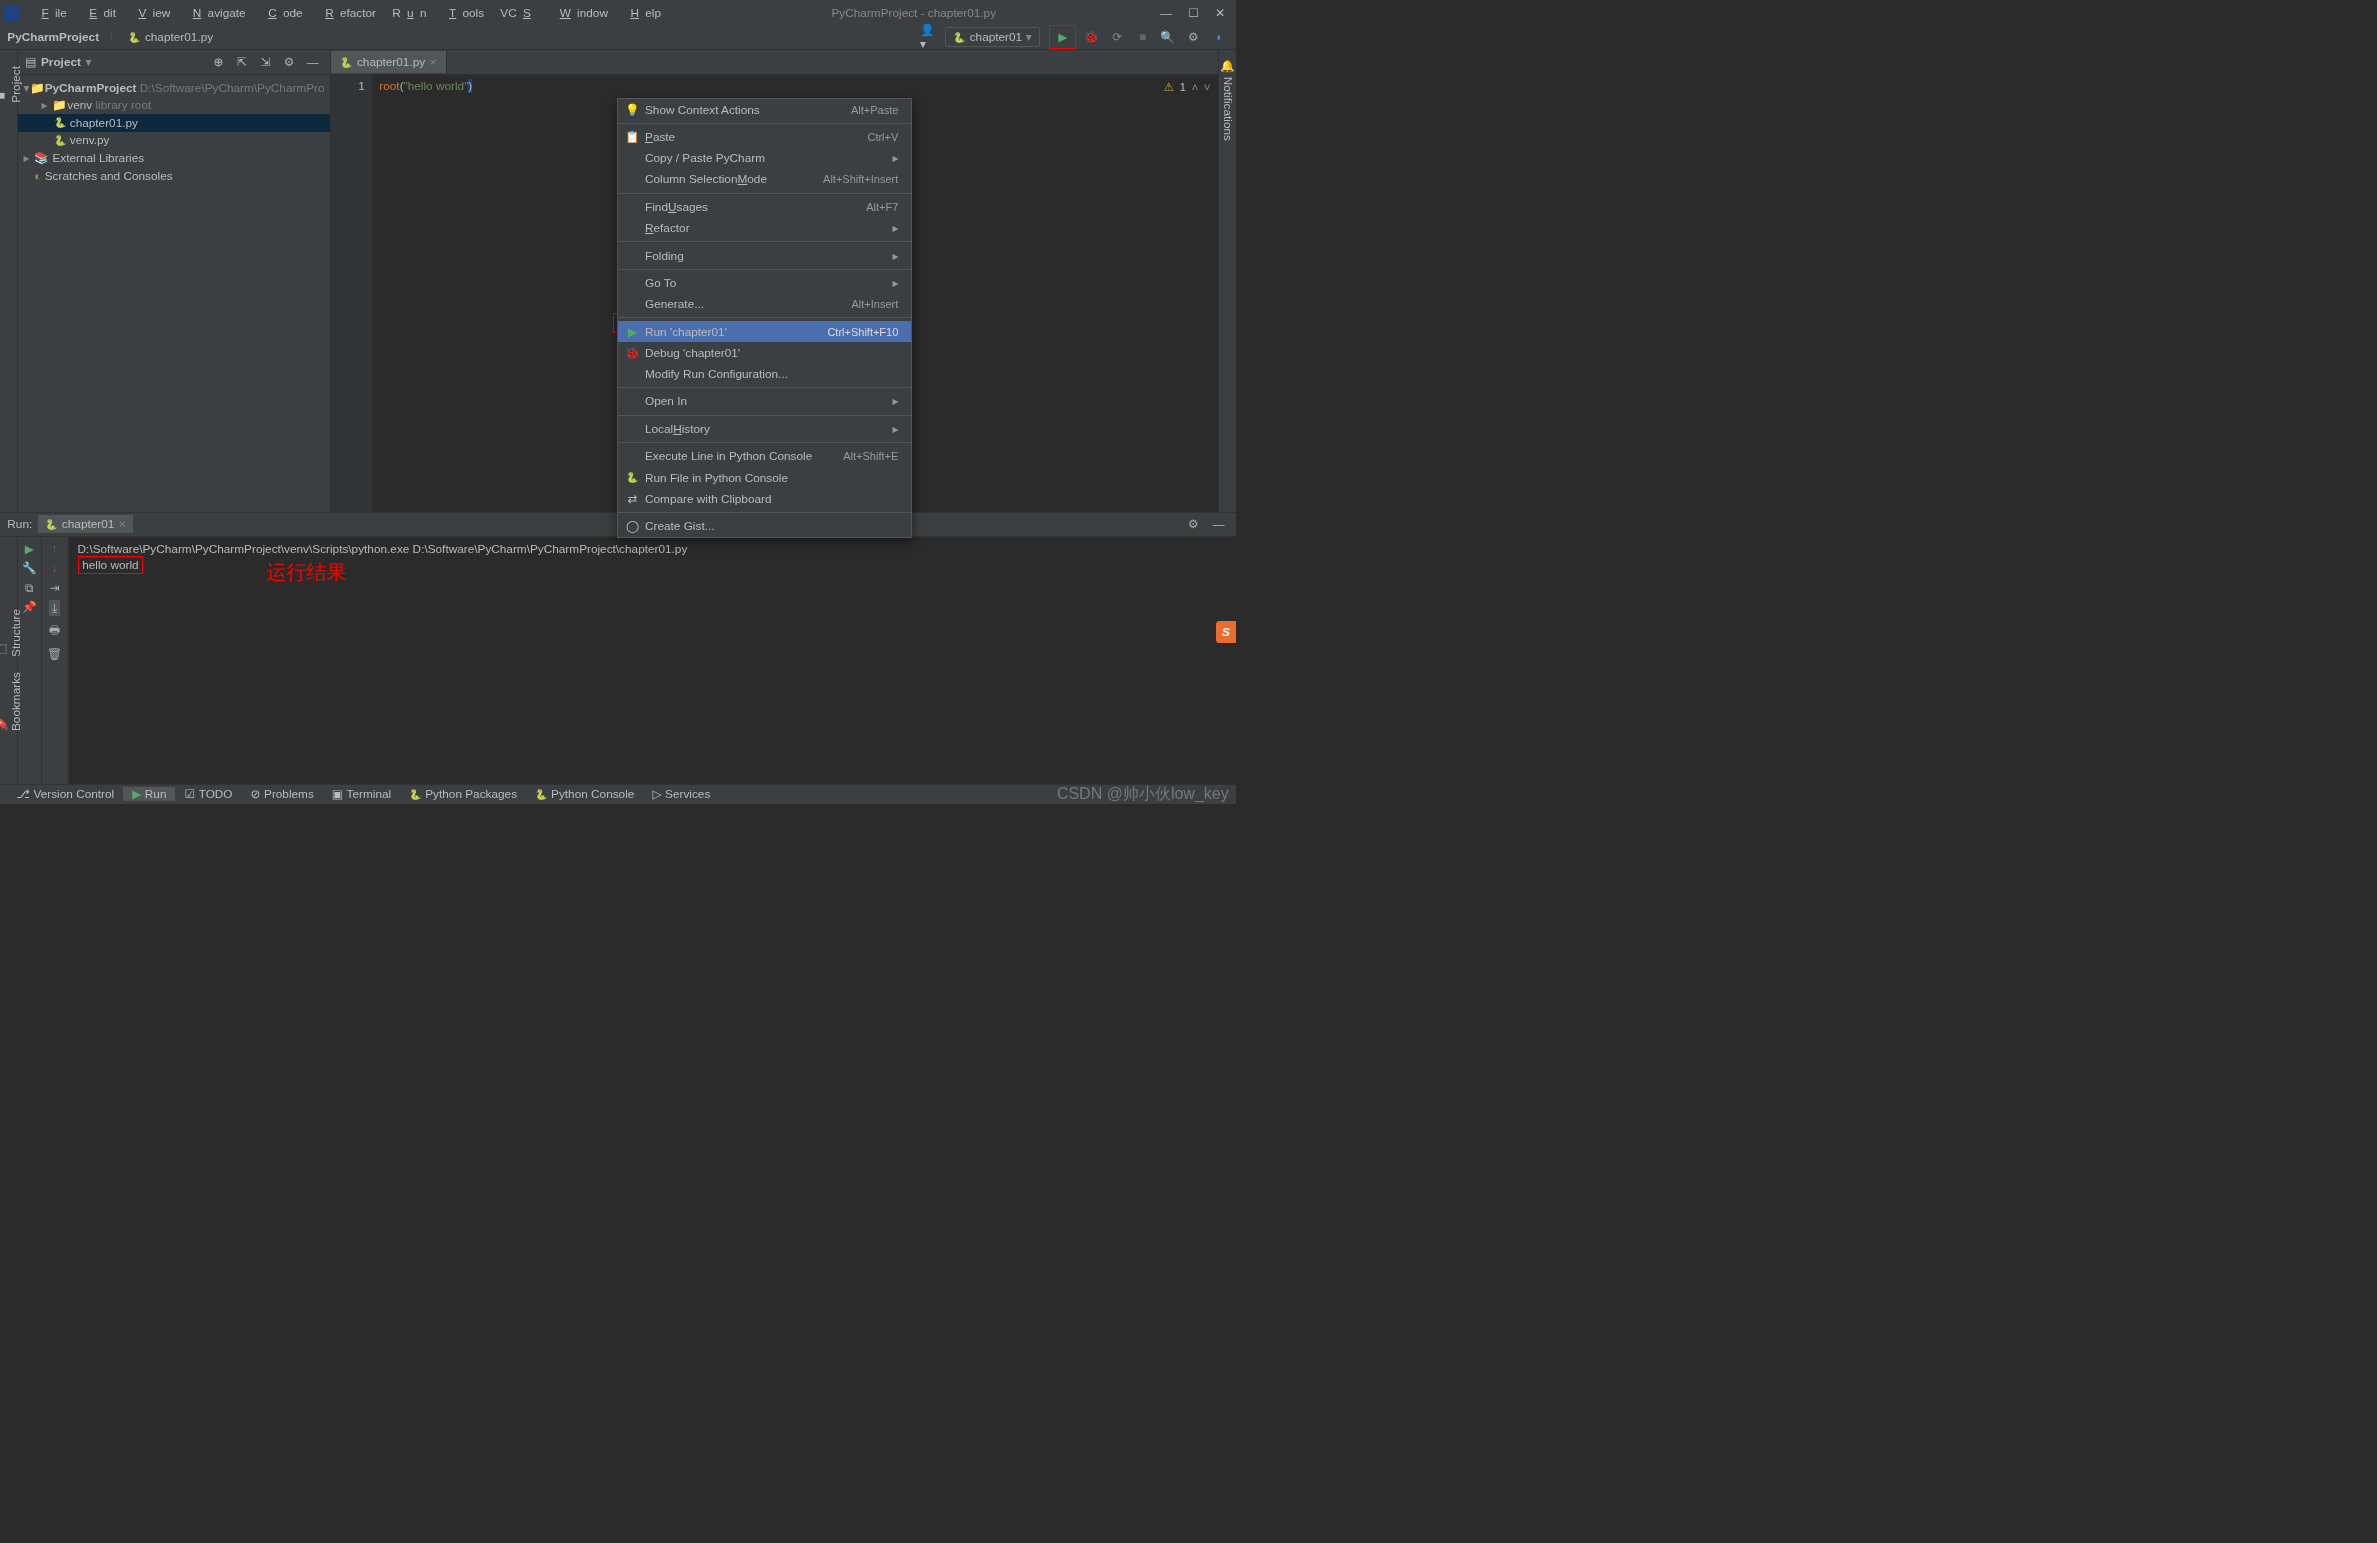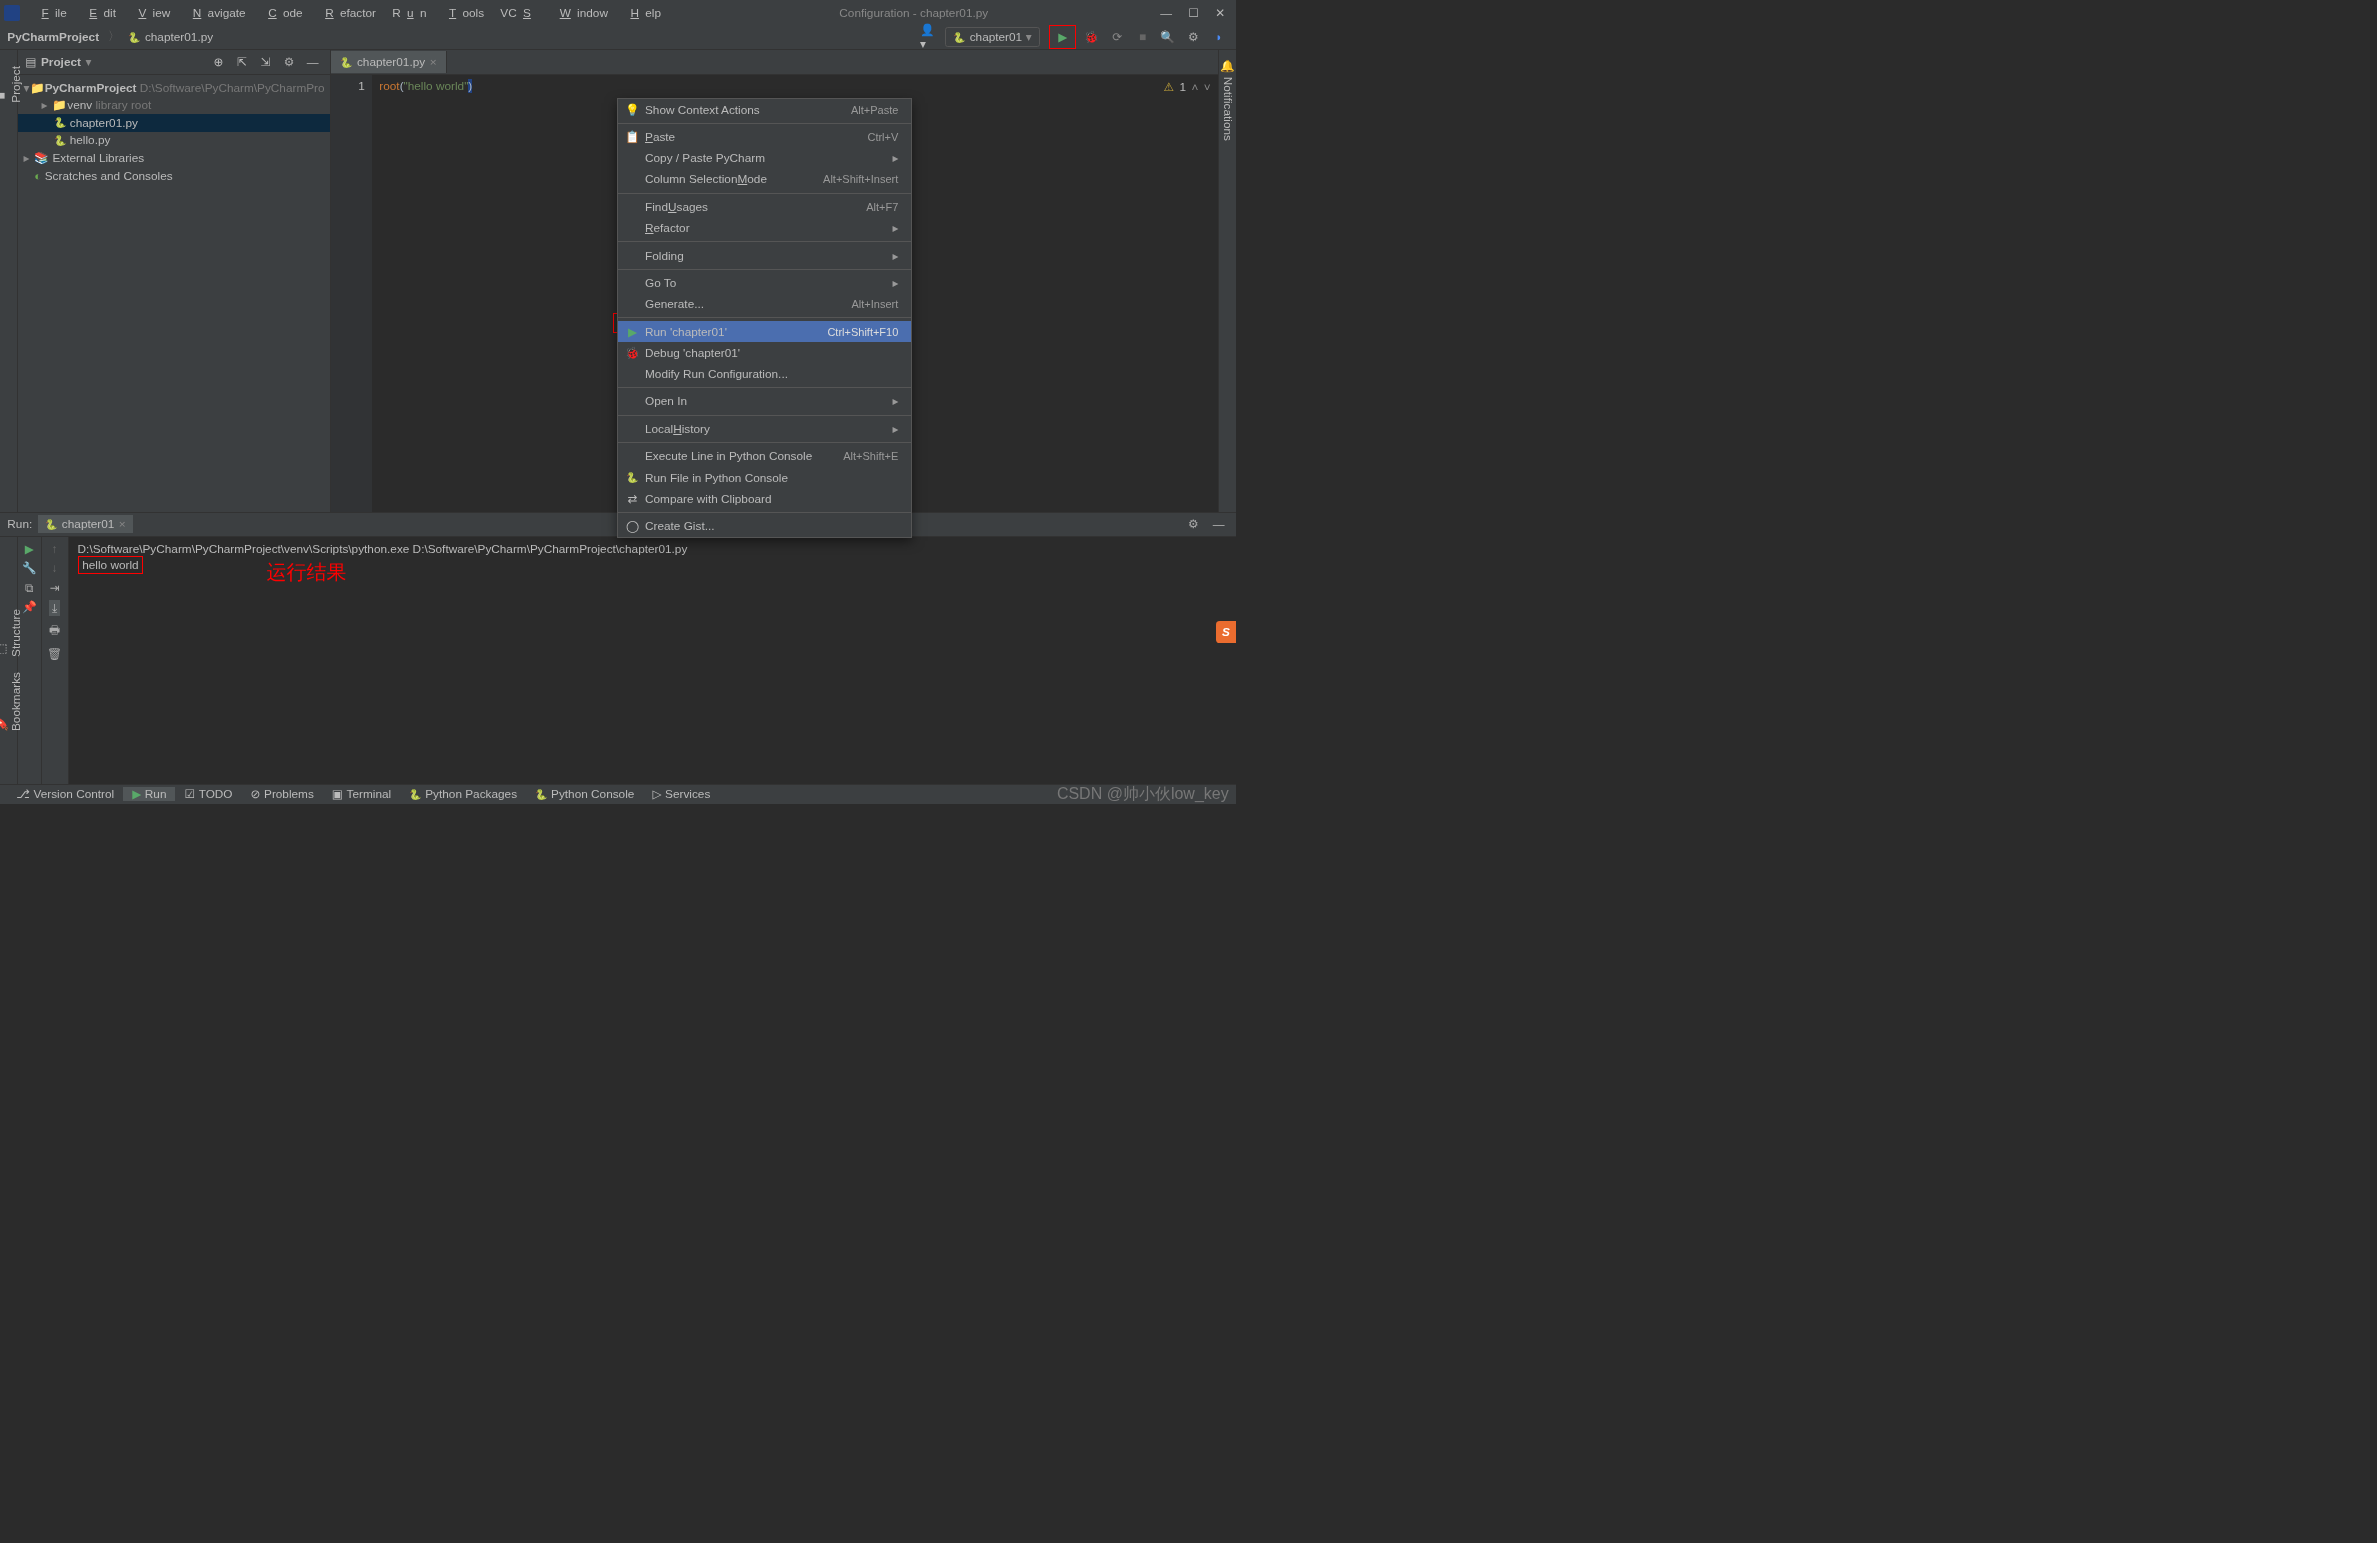--- a/index.html
+++ b/index.html
@@ -86,21 +86,21 @@
     <span><span class="u">V</span>iew</span>
     <span><span class="u">N</span>avigate</span>
     <span><span class="u">C</span>ode</span>
     <span><span class="u">R</span>efactor</span>
     <span>R<span class="u">u</span>n</span>
     <span><span class="u">T</span>ools</span>
     <span>VC<span class="u">S</span></span>
     <span><span class="u">W</span>indow</span>
     <span><span class="u">H</span>elp</span>
   </div>
-  <div class="title">Configuration - chapter01.py</div>
+  <div class="title">PyCharmProject - chapter01.py</div>
   <div class="winctl">
     <span>—</span>
     <span>☐</span>
     <span>✕</span>
   </div>
 </div>
 
 <div class="navbar">
   <div class="crumb">
     <span style="font-weight:bold;">PyCharmProject</span>
@@ -157,21 +157,21 @@
       </div>
       <div class="node" style="padding-left:23.6px;">
         <span class="arrow">▸</span><span class="folder-ic">📁</span>
         <span>venv</span>&nbsp;
         <span class="muted">library root</span>
       </div>
       <div class="node sel" style="padding-left:36px;">
         <span class="py-ic">🐍</span>&nbsp;<span>chapter01.py</span>
       </div>
       <div class="node" style="padding-left:36px;">
-        <span class="py-ic">🐍</span>&nbsp;<span>hello.py</span>
+        <span class="py-ic">🐍</span>&nbsp;<span>venv.py</span>
       </div>
       <div class="node" style="padding-left:5.4px;">
         <span class="arrow">▸</span><span style="color:#d28a3d;">📚</span>&nbsp;
         <span>External Libraries</span>
       </div>
       <div class="node" style="padding-left:16.3px;">
         <span style="color:#6aa84f;">◐</span>&nbsp;
         <span>Scratches and Consoles</span>
       </div>
     </div>

